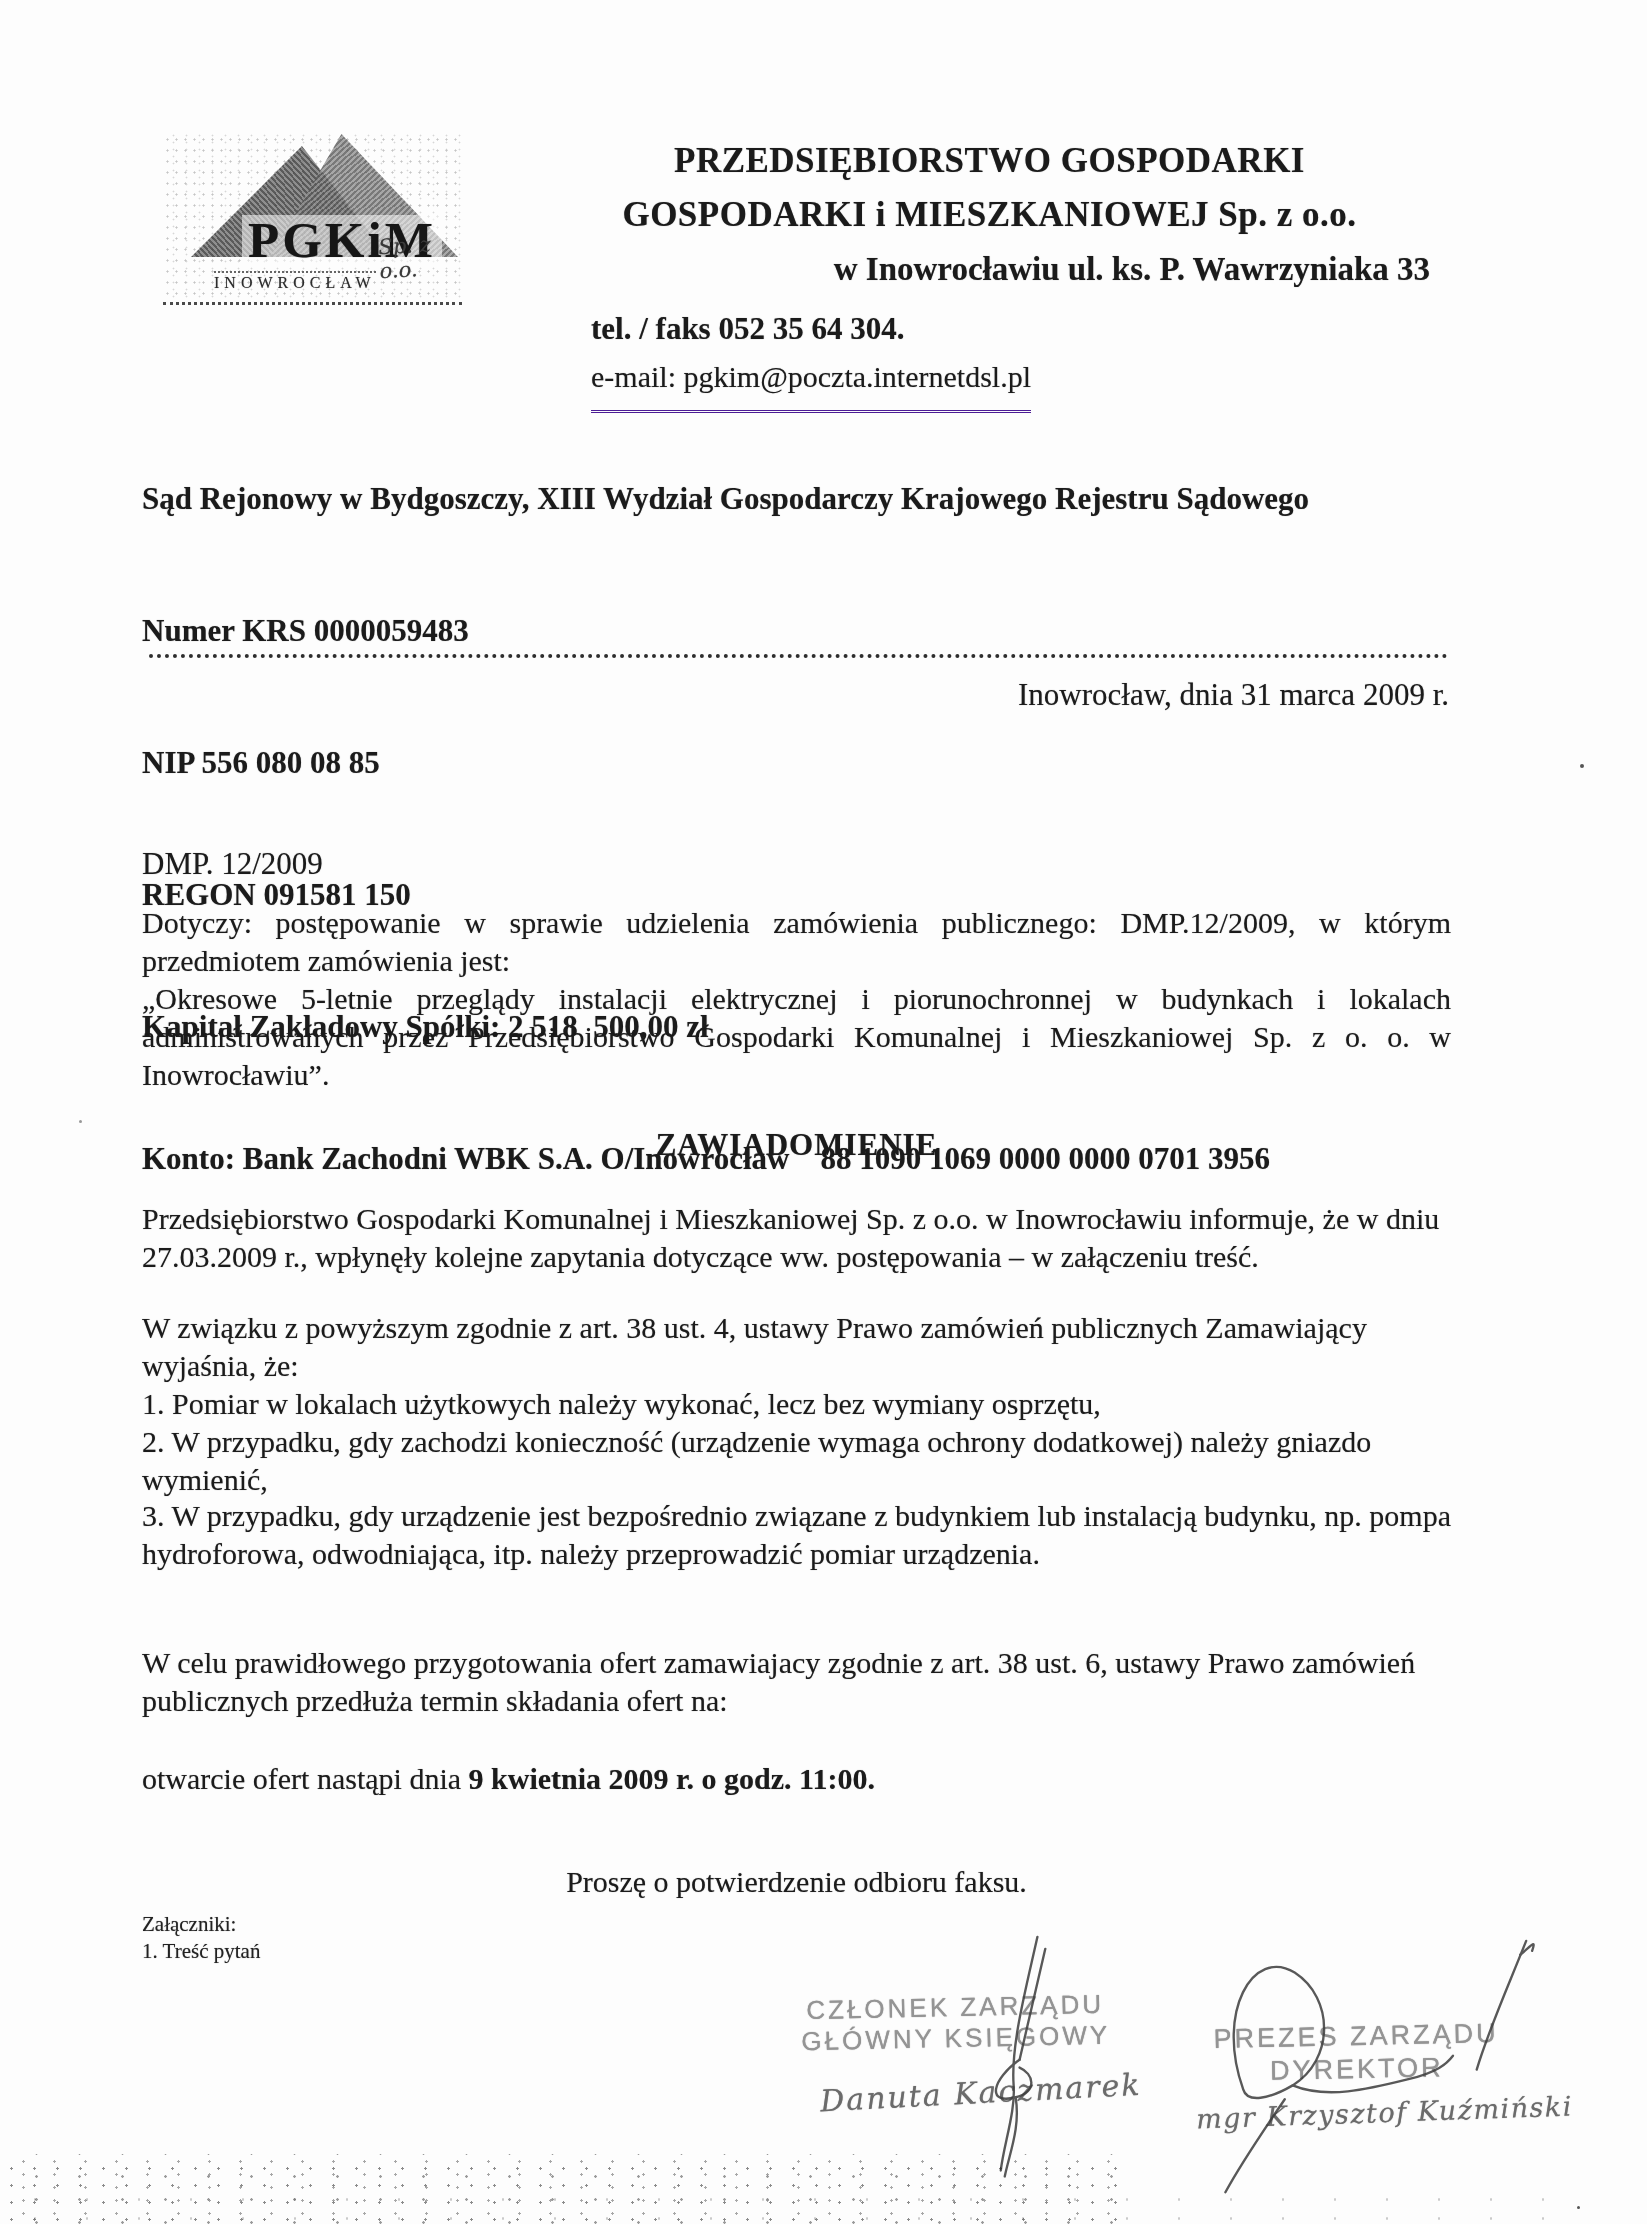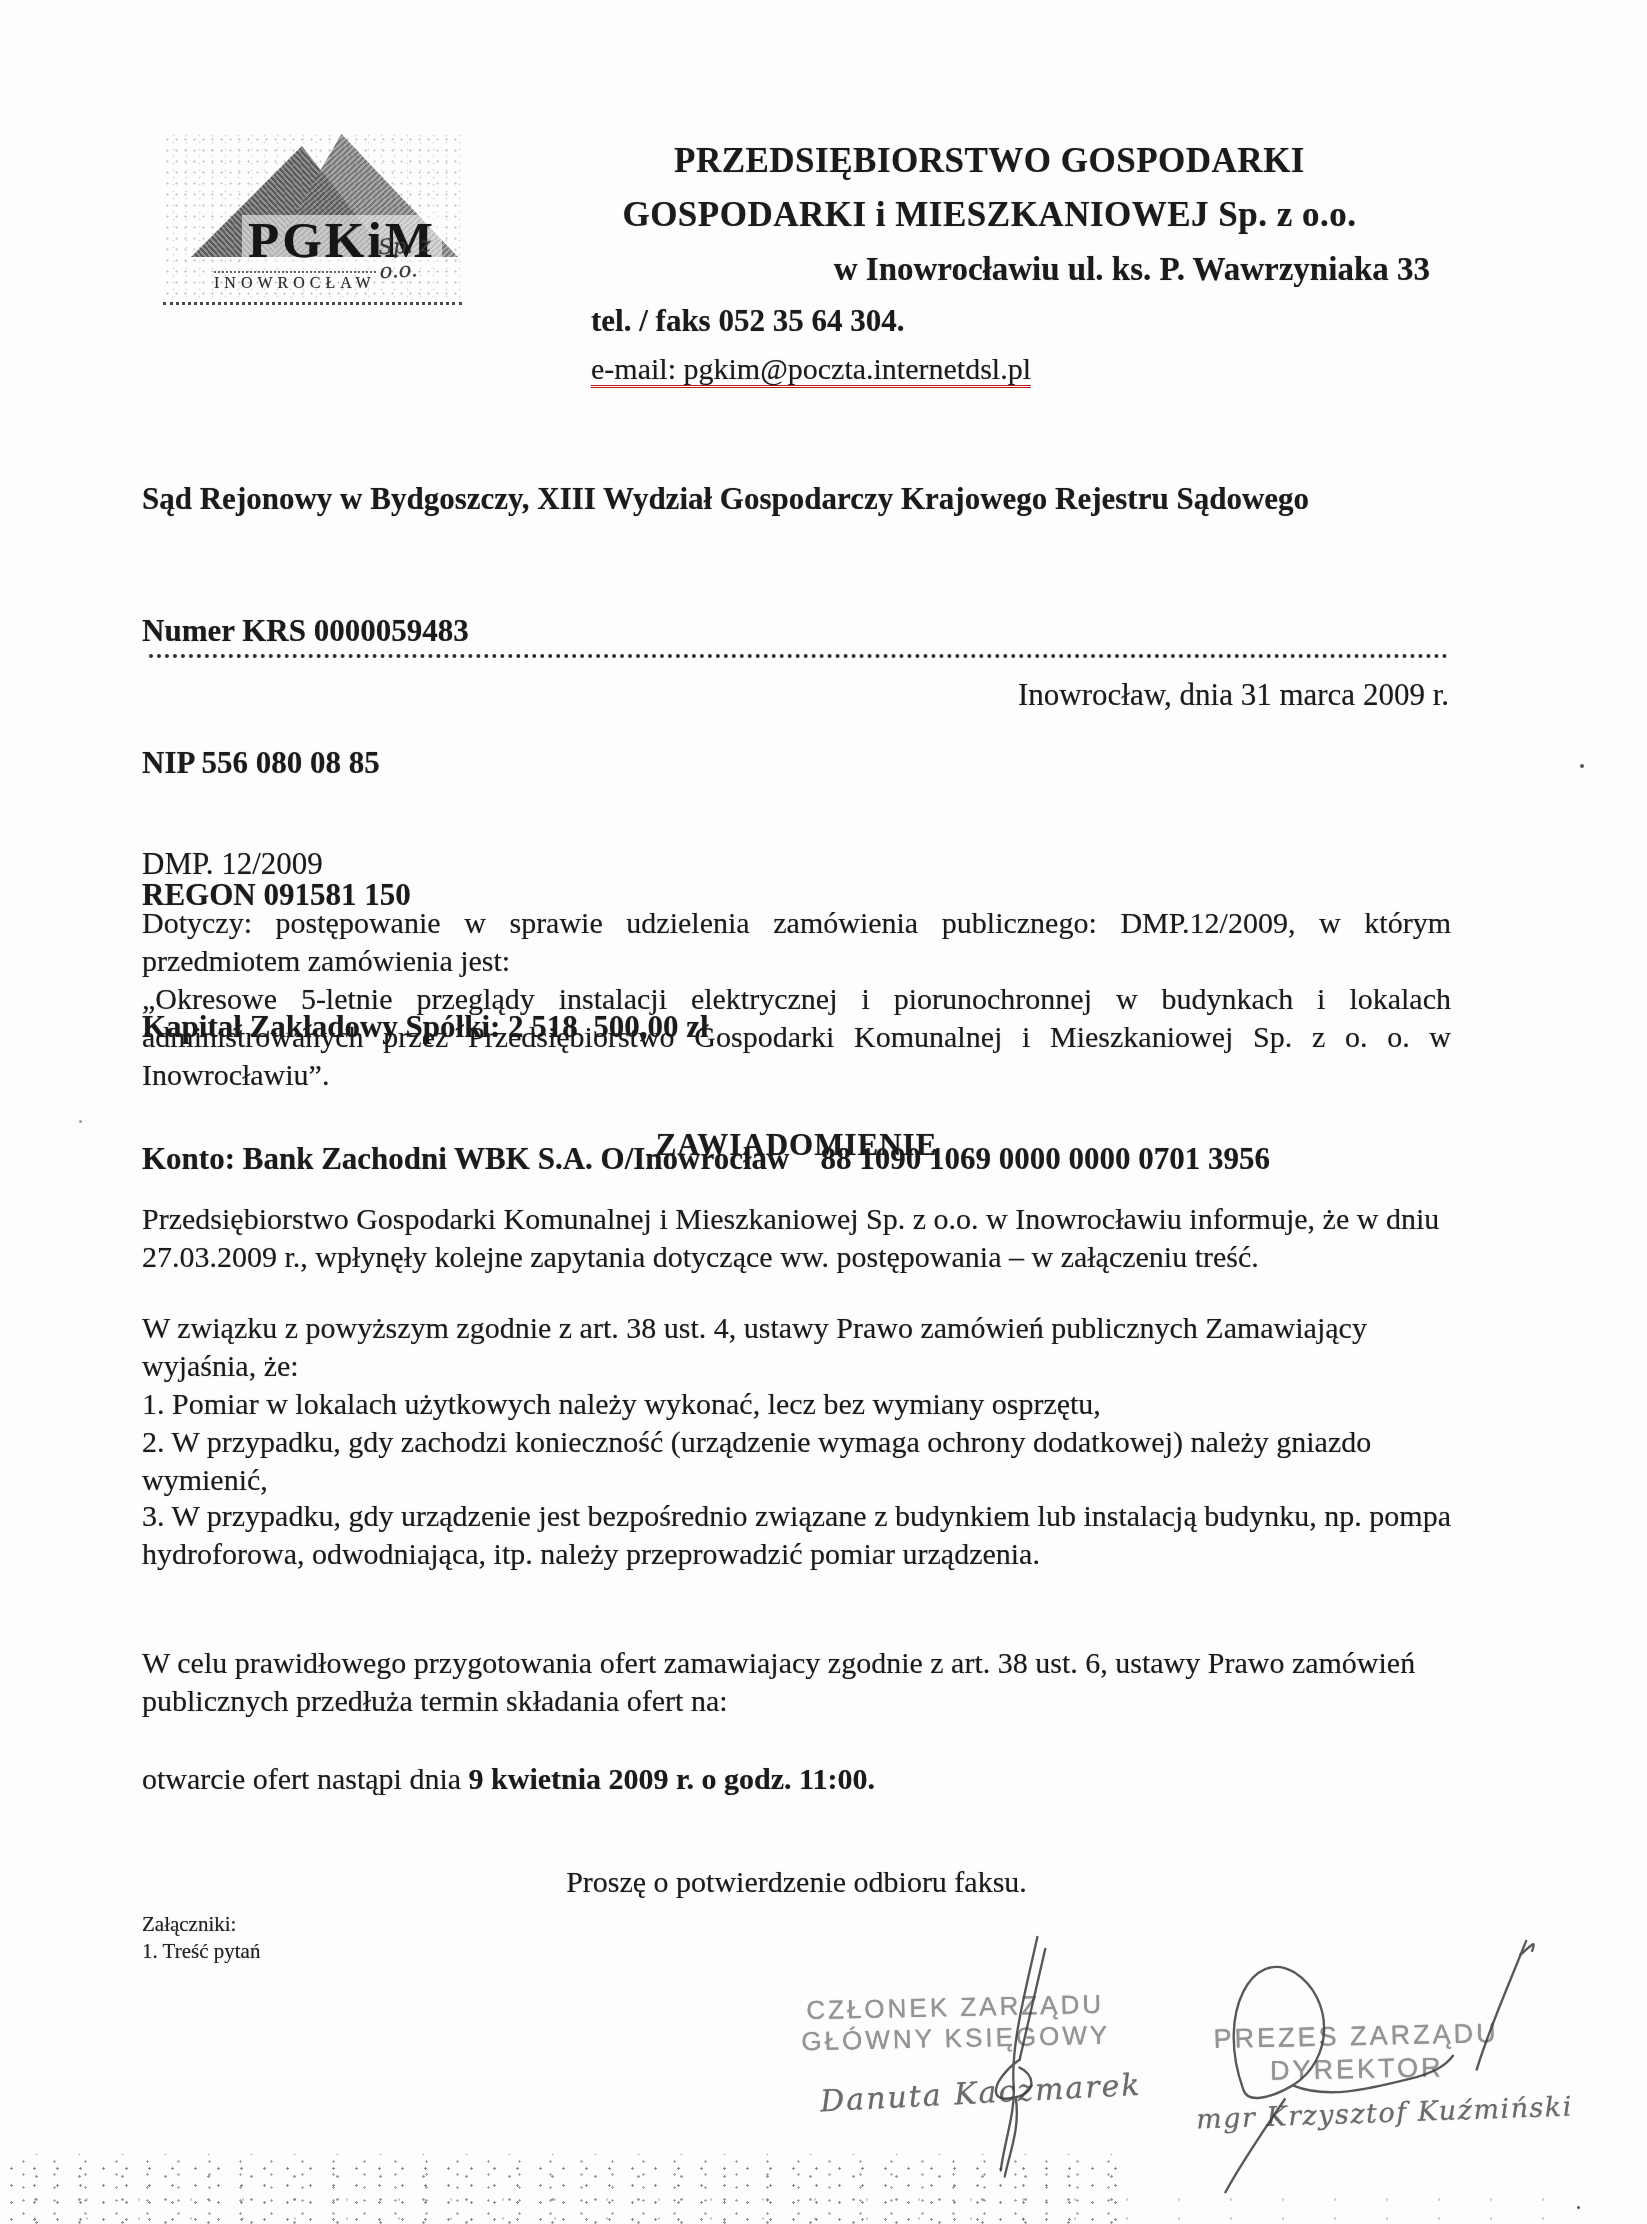--- a/index.html
+++ b/index.html
@@ -55,26 +55,26 @@
     font-style:italic;font-size:21px;color:#3a3a3a;
     font-family:"DejaVu Serif",serif;transform:rotate(-3deg);
   }
   .co{
     position:absolute;left:549px;top:141px;width:881px;text-align:center;
     font-weight:bold;
   }
   .co-l1{font-size:35px;letter-spacing:0.5px;}
   .co-l2{font-size:35px;margin-top:14px;letter-spacing:0.5px;}
   .co-l3{font-size:33px;margin-top:16px;text-align:right;}
-  .co-tel{font-size:31px;margin-top:15px;text-align:left;padding-left:42px;}
+  .co-tel{font-size:31px;margin-top:23px;text-align:left;padding-left:42px;}
   .co-email{
     font-size:30px;margin-top:13px;text-align:left;padding-left:42px;
     font-weight:normal;
   }
-  .co-email span{border-bottom:3px solid #b91c1c;padding-bottom:0;border-bottom-style:double;}
+  .co-email span{border-bottom:3px solid #4c1d95;padding-bottom:17px;border-bottom-style:double;}
 
   .registry{
     position:absolute;left:142px;top:389px;width:1317px;
     font-weight:bold;font-size:31px;line-height:44px;white-space:pre-wrap;
   }
 
   .dotline{
     position:absolute;left:149px;top:654px;width:1299px;height:0;
     border-top:4px dotted #2e2e2e;
   }

